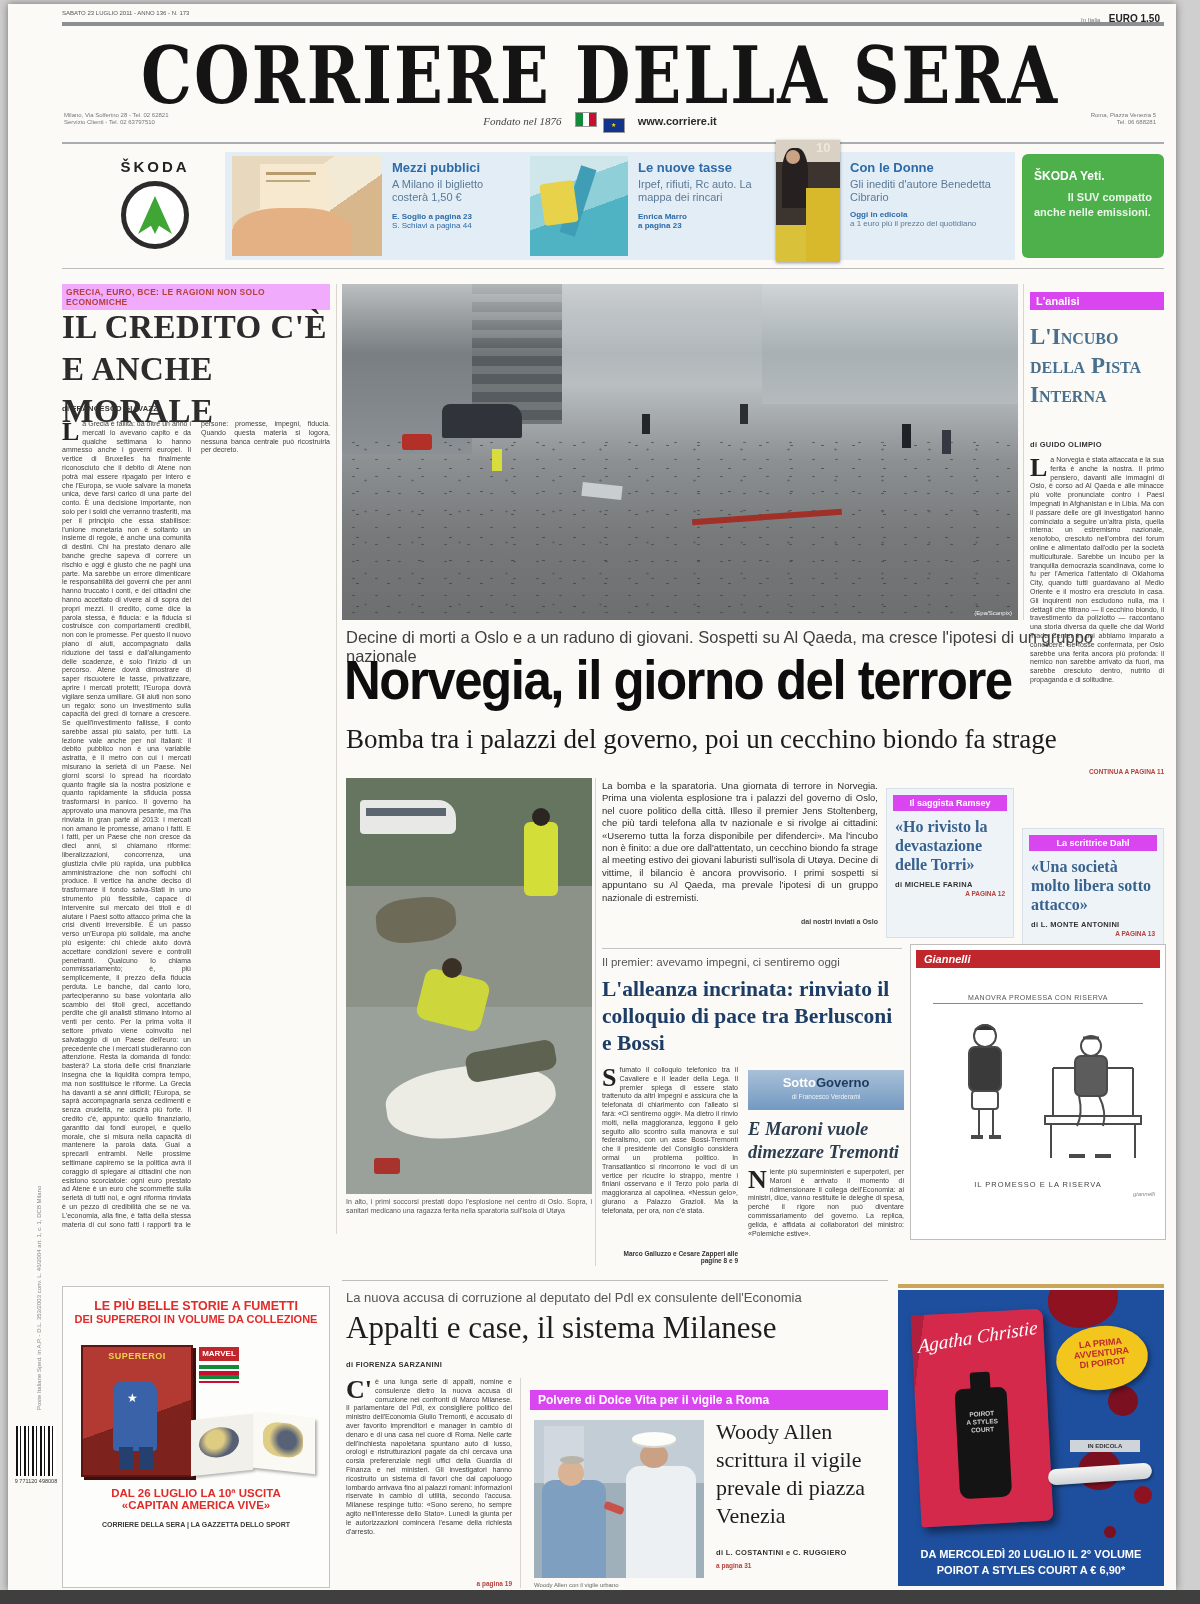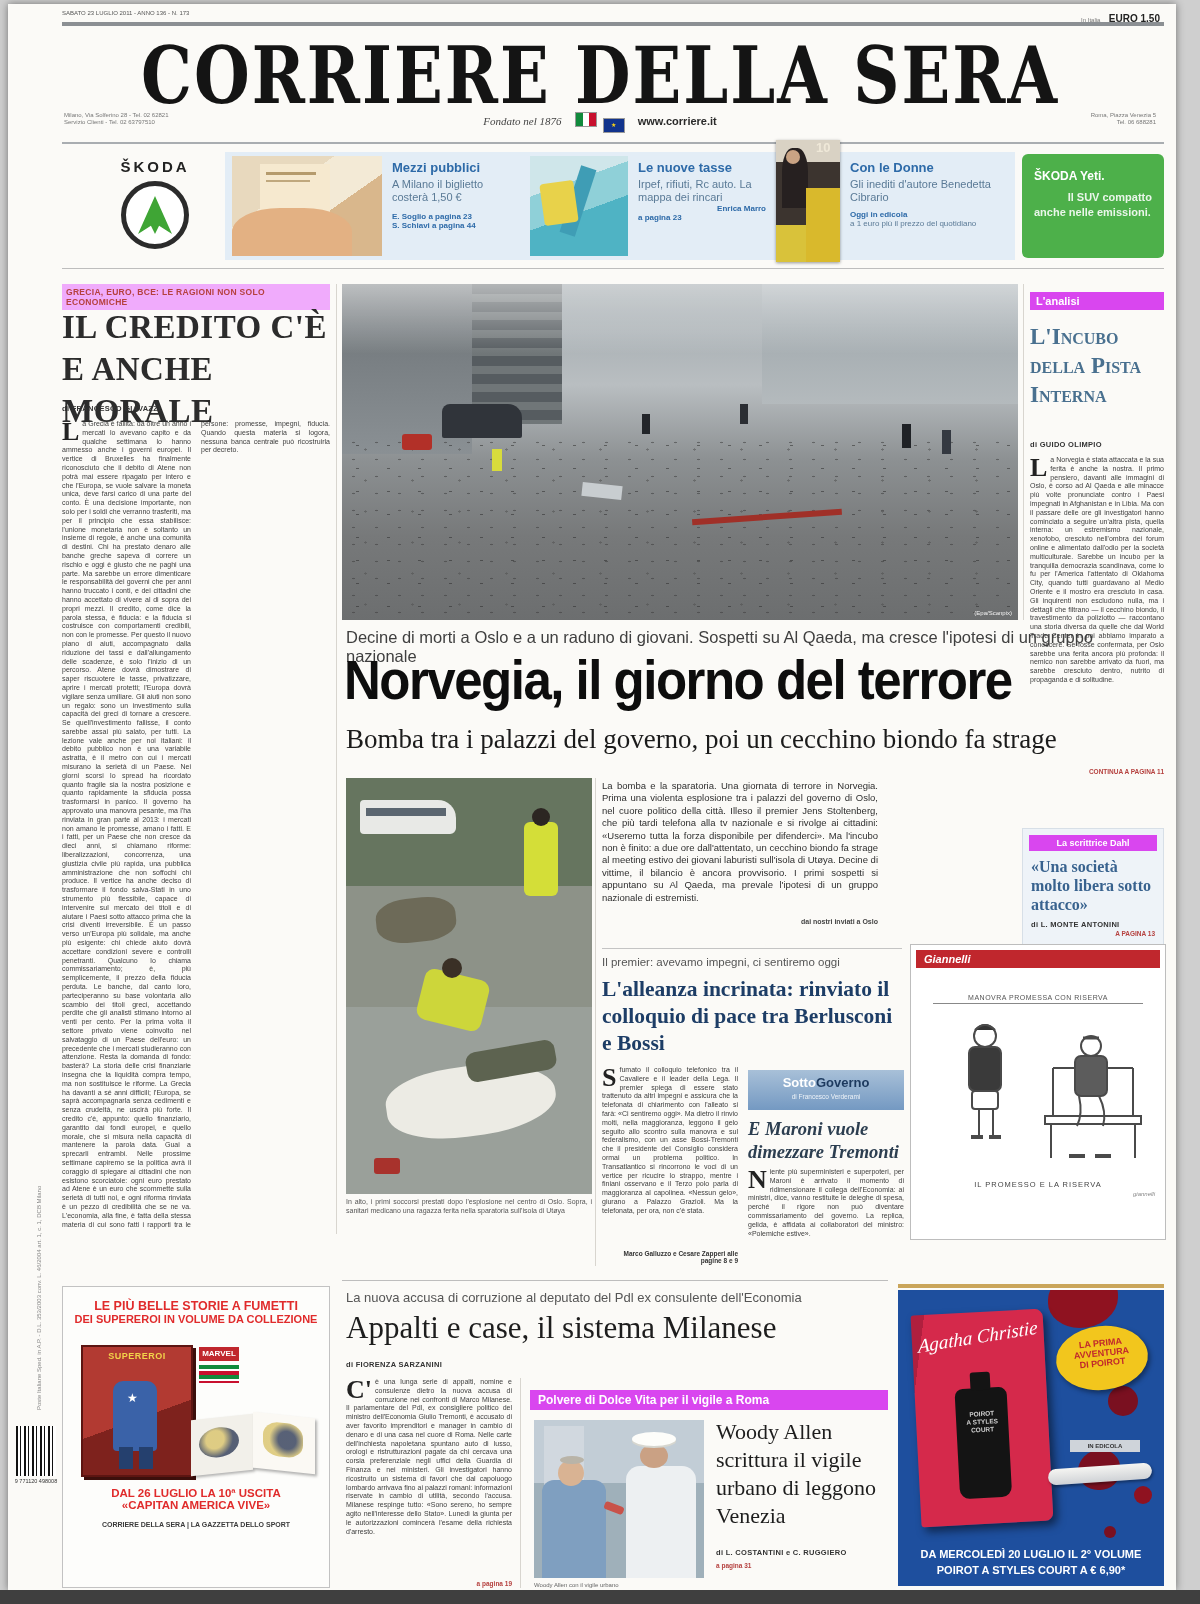--- a/index.html
+++ b/index.html
@@ -71,31 +71,31 @@
   <div class="abs" style="left:232px;top:156px;width:150px;height:100px;background:linear-gradient(145deg,#e8d9be 0 35%,#f3ead6 35% 60%,#d9b78c 60%);overflow:hidden;">
     <div class="abs" style="left:28px;top:8px;width:70px;height:52px;background:#f6e9cf;border:1px solid #cbb astray;"></div>
     <div class="abs" style="left:34px;top:16px;width:50px;height:3px;background:#b59b6d;"></div>
     <div class="abs" style="left:34px;top:24px;width:44px;height:2px;background:#c0a87e;"></div>
     <div class="abs" style="left:0px;top:52px;width:120px;height:60px;background:#e3b183;border-radius:40% 40% 0 0;"></div>
   </div>
   <div class="abs" style="left:392px;top:160px;width:130px;">
     <div style="font-size:13px;font-weight:800;color:#2d6aa8;">Mezzi pubblici</div>
     <div style="font-size:11px;line-height:13px;color:#5a7a96;margin-top:3px;">A Milano il biglietto costerà 1,50 €</div>
     <div style="font-size:8px;font-weight:700;color:#2d6aa8;margin-top:8px;">E. Soglio a pagina 23</div>
-    <div style="font-size:8px;font-weight:700;color:#2d6aa8;">S. Schiavi a pagina 44</div>
+    <div style="font-size:8px;font-weight:400;color:#2d6aa8;">S. Schiavi a pagina 44</div>
   </div>
 
   <div class="abs" style="left:530px;top:156px;width:98px;height:100px;background:linear-gradient(160deg,#cfe6ea 0 30%,#8fd0d8 30% 55%,#4fb3c4 55%);overflow:hidden;">
     <div class="abs" style="left:40px;top:10px;width:16px;height:70px;background:#3f9db5;transform:rotate(18deg);"></div>
     <div class="abs" style="left:12px;top:26px;width:34px;height:42px;background:#e8d24a;border-radius:4px;transform:rotate(-8deg);"></div>
   </div>
   <div class="abs" style="left:638px;top:160px;width:128px;">
     <div style="font-size:13px;font-weight:800;color:#2d6aa8;">Le nuove tasse</div>
     <div style="font-size:11px;line-height:13px;color:#5a7a96;margin-top:3px;">Irpef, rifiuti, Rc auto. La mappa dei rincari</div>
-    <div style="font-size:8px;font-weight:700;color:#2d6aa8;text-align:right;">Enrica Marro</div>
+    <div style="font-size:8px;font-weight:700;color:#2d6aa8;margin-top:8px;">Enrica Marro</div>
     <div style="font-size:8px;font-weight:700;color:#2d6aa8;">a pagina 23</div>
   </div>
 
   <div class="abs" style="left:776px;top:140px;width:64px;height:122px;background:linear-gradient(180deg,#d9d2c4 0 18%,#3c342f 18% 70%,#d9c23a 55% 100%);overflow:hidden;box-shadow:0 1px 3px rgba(0,0,0,.4);">
     <div class="abs" style="left:6px;top:8px;width:26px;height:60px;background:#262020;border-radius:40% 40% 0 0;"></div>
     <div class="abs" style="left:10px;top:10px;width:14px;height:14px;background:#c9a384;border-radius:50%;"></div>
     <div class="abs" style="left:30px;top:48px;width:34px;height:74px;background:#d9b92c;"></div>
     <div class="abs tinier" style="left:40px;top:4px;color:#efe8d8;font-size:13px;font-weight:700;">10</div>
   </div>
   <div class="abs" style="left:850px;top:160px;width:150px;">
@@ -162,20 +162,26 @@
     <div class="abs" style="left:40px;top:288px;width:170px;height:70px;background:#ecebe4;border-radius:40% 50% 45% 45%;transform:rotate(-8deg);"></div>
     <div class="abs" style="left:120px;top:268px;width:90px;height:30px;background:#5d6350;border-radius:10px;transform:rotate(-10deg);"></div>
     <div class="abs" style="left:28px;top:380px;width:26px;height:16px;background:#a8322c;border-radius:3px;"></div>
   </div>
   <div class="abs tiny" style="left:346px;top:1198px;width:246px;color:#555;">In alto, i primi soccorsi prestati dopo l'esplosione nel centro di Oslo. Sopra, i sanitari medicano una ragazza ferita nella sparatoria sull'isola di Utøya</div>
 
   <div class="abs" style="left:602px;top:780px;width:276px;font-size:9.5px;line-height:12.4px;text-align:justify;color:#2f2f2f;">La bomba e la sparatoria. Una giornata di terrore in Norvegia. Prima una violenta esplosione tra i palazzi del governo di Oslo, nel cuore politico della città. Illeso il premier Jens Stoltenberg, che più tardi telefona alla tv nazionale e si rivolge ai cittadini: «Useremo tutta la forza disponibile per difenderci». Ma l'incubo non è finito: a due ore dall'attentato, un cecchino biondo fa strage al meeting estivo dei giovani laburisti sull'isola di Utøya. Decine di vittime, il bilancio è ancora provvisorio. I primi sospetti si appuntano su Al Qaeda, ma prevale l'ipotesi di un gruppo nazionale di estremisti.</div>
   <div class="abs" style="left:602px;top:918px;width:276px;font-size:7px;font-weight:700;color:#444;text-align:right;">dai nostri inviati a Oslo</div>
   <div class="abs vline" style="left:595px;top:778px;height:488px;"></div>
 
+  <div class="abs quotebox" style="left:886px;top:788px;width:126px;height:148px;">
+    <div class="bluelabel" style="margin:6px;font-size:9px;line-height:16px;text-align:center;">Il saggista Ramsey</div>
+    <div class="quotetext" style="margin:4px 8px;">«Ho rivisto la devastazione delle Torri»</div>
+    <div class="bylinecaps" style="margin:6px 8px 0;">di MICHELE FARINA</div>
+    <div class="pageref" style="margin:1px 8px;">A PAGINA 12</div>
+  </div>
   <div class="abs quotebox" style="left:1022px;top:828px;width:140px;height:148px;">
     <div class="bluelabel" style="margin:6px;font-size:9px;line-height:16px;text-align:center;">La scrittrice Dahl</div>
     <div class="quotetext" style="margin:4px 8px;">«Una società molto libera sotto attacco»</div>
     <div class="bylinecaps" style="margin:6px 8px 0;">di L. MONTE ANTONINI</div>
     <div class="pageref" style="margin:1px 8px;">A PAGINA 13</div>
   </div>
 
   <div class="abs rule" style="left:602px;top:948px;width:300px;height:1px;background:#c4c4c4;"></div>
   <div class="abs" style="left:602px;top:956px;width:300px;font-size:11.5px;color:#555;">Il premier: avevamo impegni, ci sentiremo oggi</div>
   <div class="abs serif" style="left:602px;top:976px;width:300px;font-size:21.5px;line-height:27px;font-weight:700;color:#1d3d66;">L'alleanza incrinata: rinviato il colloquio di pace tra Berlusconi e Bossi</div>
@@ -252,21 +258,21 @@
     <div class="abs" style="left:10px;top:6px;width:40px;height:90px;background:#d7dde2;opacity:.7;"></div>
     <div class="abs" style="left:8px;top:60px;width:64px;height:98px;background:#7f9fc0;border-radius:12px 12px 0 0;"></div>
     <div class="abs" style="left:24px;top:40px;width:26px;height:26px;background:#d9b393;border-radius:50%;"></div>
     <div class="abs" style="left:26px;top:36px;width:24px;height:8px;background:#b9b4a8;border-radius:50%;"></div>
     <div class="abs" style="left:92px;top:46px;width:70px;height:112px;background:#edf0f2;border-radius:14px 14px 0 0;"></div>
     <div class="abs" style="left:106px;top:24px;width:28px;height:24px;background:#caa184;border-radius:50%;"></div>
     <div class="abs" style="left:98px;top:12px;width:44px;height:14px;background:#fdfdfa;border-radius:50%;box-shadow:0 2px 0 #d6d6cf;"></div>
     <div class="abs" style="left:70px;top:84px;width:20px;height:8px;background:#c8524a;border-radius:3px;transform:rotate(20deg);"></div>
   </div>
   <div class="abs tinier" style="left:534px;top:1582px;width:170px;color:#666;">Woody Allen con il vigile urbano</div>
-  <div class="abs serif" style="left:716px;top:1418px;width:172px;font-size:22px;line-height:28px;color:#1d1d1d;">Woody Allen scrittura il vigile urbano di leggono Venezia</div>
+  <div class="abs serif" style="left:716px;top:1418px;width:172px;font-size:22px;line-height:28px;color:#1d1d1d;">Woody Allen scrittura il vigile prevale di piazza Venezia</div>
   <div class="abs bylinecaps" style="left:716px;top:1548px;width:172px;">di L. COSTANTINI e C. RUGGIERO</div>
   <div class="abs pageref" style="left:716px;top:1562px;width:172px;text-align:left;">a pagina 31</div>
 
   <div class="abs" style="left:898px;top:1284px;width:266px;height:4px;background:#caa55a;"></div>
   <div class="abs" style="left:898px;top:1290px;width:266px;height:296px;background:#1e4f9e;overflow:hidden;">
     <div class="abs" style="left:150px;top:-18px;width:70px;height:56px;background:#8f1220;border-radius:50% 40% 55% 45%;"></div>
     <div class="abs" style="left:210px;top:96px;width:30px;height:30px;background:#7a1020;border-radius:50%;"></div>
     <div class="abs" style="left:180px;top:160px;width:42px;height:40px;background:#7a1020;border-radius:55% 45% 50% 50%;"></div>
     <div class="abs" style="left:236px;top:196px;width:18px;height:18px;background:#8f1220;border-radius:50%;"></div>
     <div class="abs" style="left:206px;top:236px;width:12px;height:12px;background:#7a1020;border-radius:50%;"></div>

